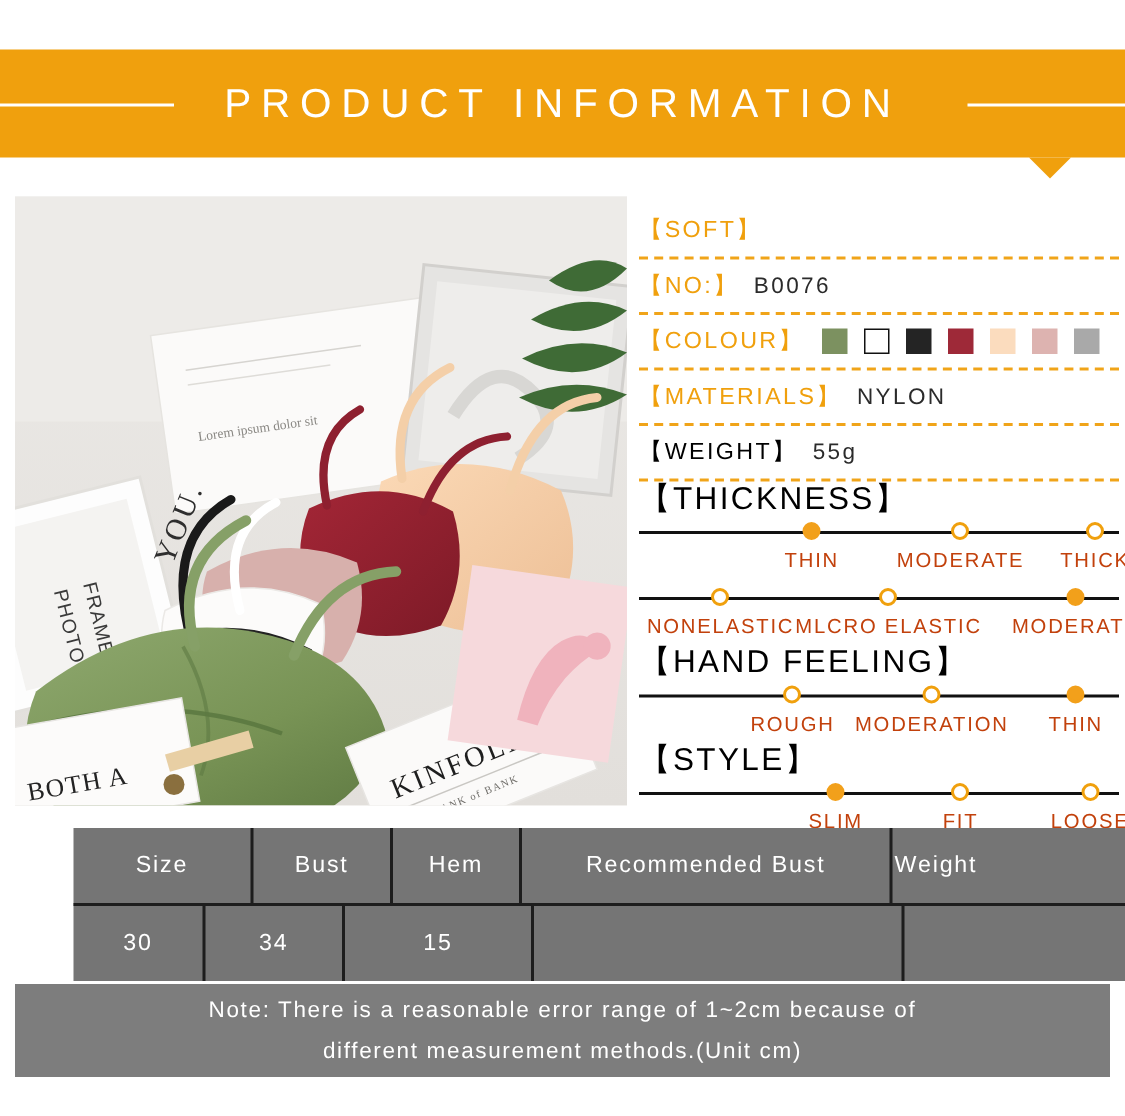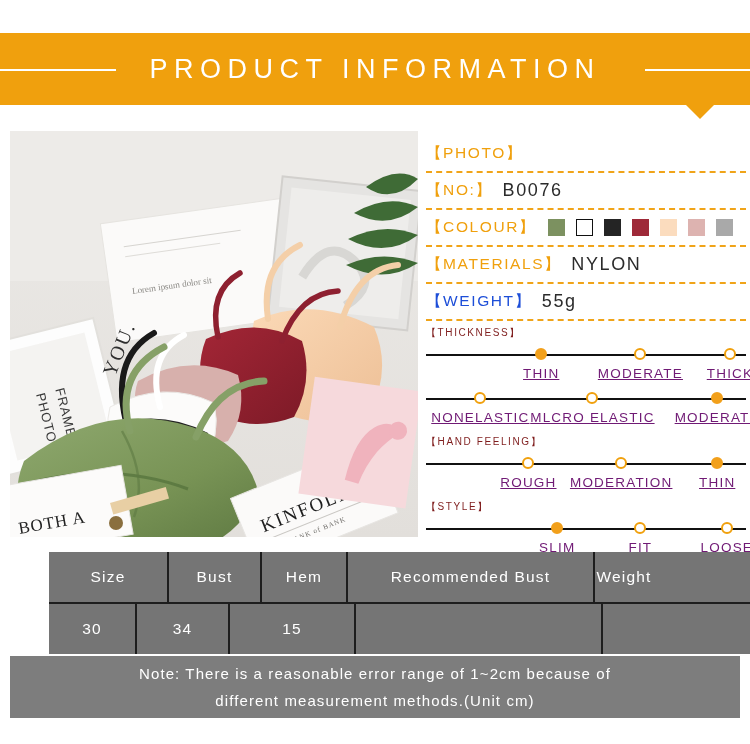--- a/index.html
+++ b/index.html
@@ -37,42 +37,42 @@
   }
   .photo svg{display:block;}
 
   
   .specs{position:absolute;left:426px;top:8px;width:320px;}
   .spec-row{height:35px;display:flex;align-items:center;white-space:nowrap;}
   .dash{
     height:0;border-top:2px dashed #f0a00d;width:320px;opacity:.95;
   }
   .lbl{color:#f0a00d;font-size:15.5px;letter-spacing:1.6px;}
-  .lbl.dk{color:#1d4ed8;}
-  .val{color:#2b2b2b;font-size:18px;letter-spacing:1.6px;margin-left:10px;}
+  .lbl.dk{color:#000000;}
+  .val{color:#2b2b2b;font-size:15px;letter-spacing:1.6px;margin-left:10px;}
 
   .swatches{display:flex;align-items:center;margin-left:12px;gap:11px;}
   .sw{width:17px;height:17px;display:block;}
   .sw.outline{border:1.6px solid #111;box-sizing:border-box;background:#fff;}
 
   
   .slider-block{margin-top:2px;}
-  .slider-title{color:#7f1d1d;font-size:10px;letter-spacing:1.6px;line-height:20px;}
+  .slider-title{color:#000000;font-size:21px;letter-spacing:1.6px;line-height:20px;}
   .track{position:relative;width:320px;height:22px;margin-top:1px;}
   .track .line{position:absolute;left:0;top:10px;width:320px;height:2.4px;background:#111;}
   .dot{
     position:absolute;top:4px;width:12px;height:12px;border-radius:50%;
     box-sizing:border-box;background:#ffffff;border:2px solid #f0a00d;
     transform:translateX(-50%);
   }
   .dot.on{background:#f2a01b;border-color:#f2a01b;}
   .tick-labels{position:relative;width:320px;height:20px;}
   .tick-labels span{
     position:absolute;top:0;transform:translateX(-50%);
-    font-size:13.5px;color:#701a75;letter-spacing:1.2px;white-space:nowrap;text-decoration:underline;
+    font-size:13.5px;color:#c2410c;letter-spacing:1.2px;white-space:nowrap;
   }
 
   
   .table{position:absolute;left:10px;top:552px;width:730px;padding-left:39px;}
   .trow{display:flex;height:50px;background:#757575;}
   .trow + .trow{border-top:2px solid #1d1d1d;}
   .tcell{
     display:flex;align-items:center;justify-content:center;
     color:#ffffff;font-size:15.5px;letter-spacing:1.2px;
     box-sizing:border-box;white-space:nowrap;
@@ -215,21 +215,21 @@
       <g>
         <rect x="100" y="372" width="58" height="12" fill="#e8cfa4" transform="rotate(-16 100 372)"></rect>
         <circle cx="106" cy="392" r="7" fill="#8a6f3e"></circle>
       </g>
     </svg>
   </div>
 
   <div class="specs">
 
     <div class="spec-row">
-      <span class="lbl">【PHOTO】</span>
+      <span class="lbl">【SOFT】</span>
       <span class="val"></span>
     </div>
     <div class="dash"></div>
 
     <div class="spec-row">
       <span class="lbl">【NO:】</span>
       <span class="val">B0076</span>
     </div>
     <div class="dash"></div>
 

